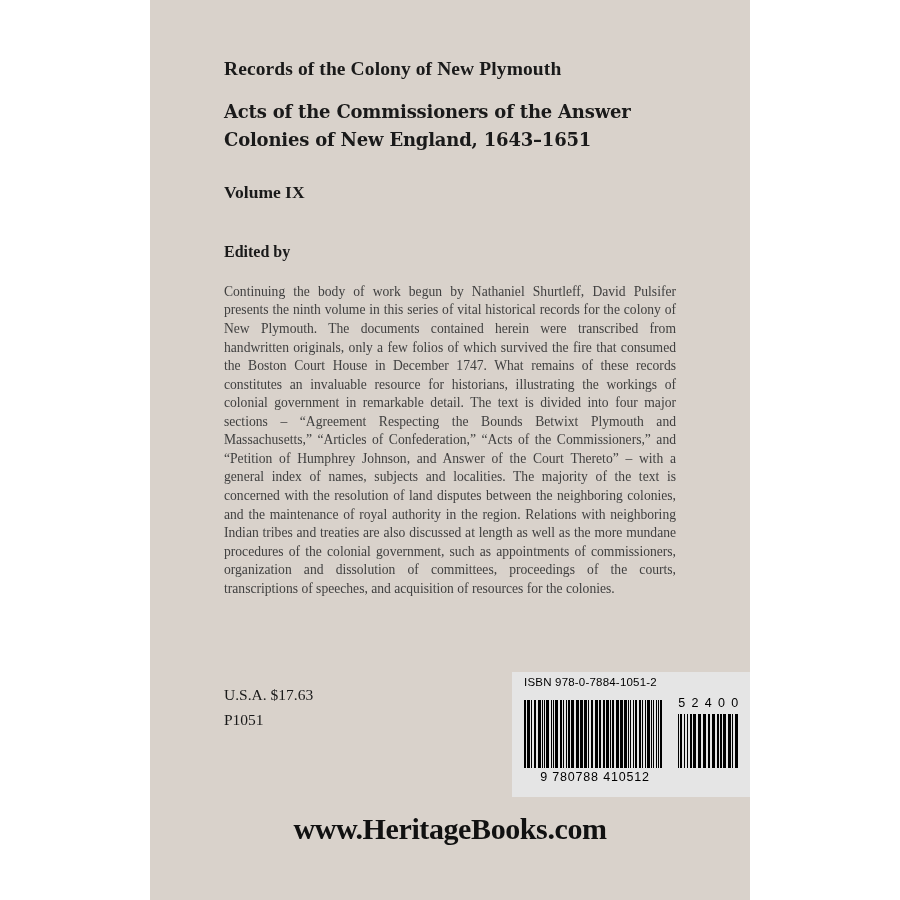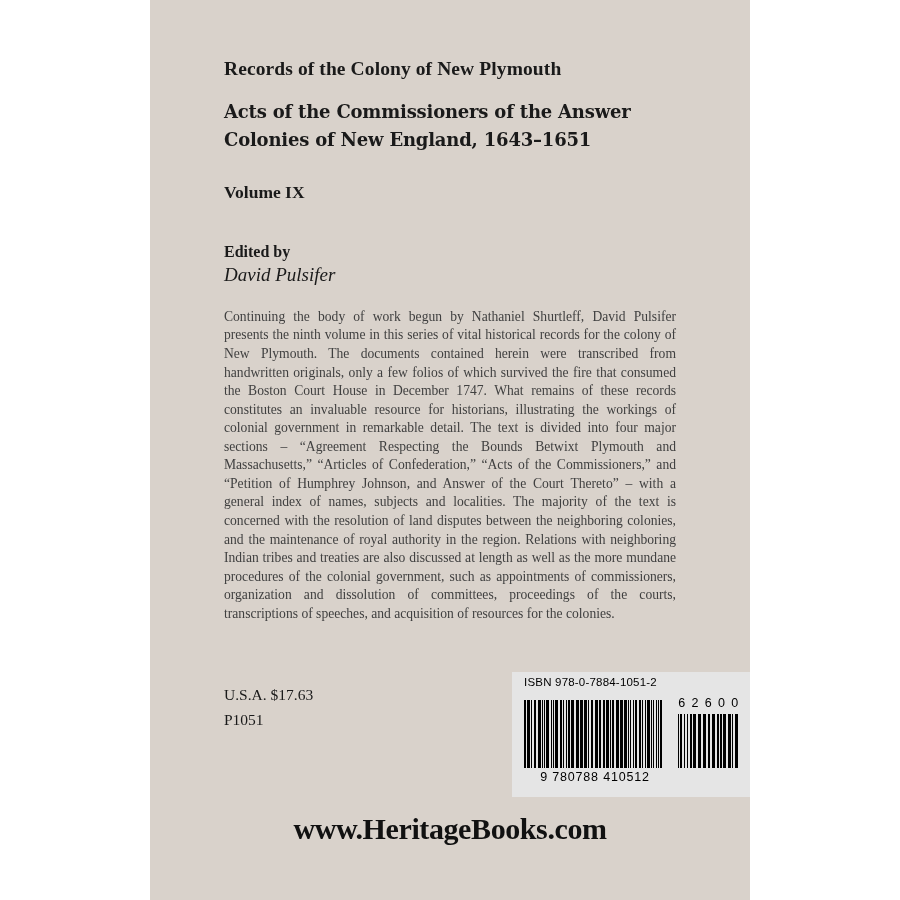--- a/index.html
+++ b/index.html
@@ -172,21 +172,20 @@
 
 <div class="page">
   <div class="cover">
 
     <div class="title-block">
       <div class="title-main">Records of the Colony of New Plymouth</div>
       <div class="title-sub">Acts of the Commissioners of the Answer</div>
       <div class="title-sub" style="margin-top:2px">Colonies of New England, 1643–1651</div>
       <div class="volume">Volume IX</div>
       <div class="edited-by">Edited by</div>
-      <div class="editor-name">David Pulsifer</div>
     </div>
 
     <div class="blurb">Continuing the body of work begun by Nathaniel Shurtleff, David Pulsifer presents the ninth volume in this series of vital historical records for the colony of New Plymouth. The documents contained herein were transcribed from handwritten originals, only a few folios of which survived the fire that consumed the Boston Court House in December 1747. What remains of these records constitutes an invaluable resource for historians, illustrating the workings of colonial government in remarkable detail. The text is divided into four major sections – “Agreement Respecting the Bounds Betwixt Plymouth and Massachusetts,” “Articles of Confederation,” “Acts of the Commissioners,” and “Petition of Humphrey Johnson, and Answer of the Court Thereto” – with a general index of names, subjects and localities. The majority of the text is concerned with the resolution of land disputes between the neighboring colonies, and the maintenance of royal authority in the region. Relations with neighboring Indian tribes and treaties are also discussed at length as well as the more mundane procedures of the colonial government, such as appointments of commissioners, organization and dissolution of committees, proceedings of the courts, transcriptions of speeches, and acquisition of resources for the colonies.</div>
 
     <div class="lower">
       <div class="price-block">
         <div>U.S.A. $17.63</div>
         <div>P1051</div>
       </div>
 
@@ -250,21 +249,21 @@
               <div class="bar" style="left: 30px; width: 2px;"></div>
               <div class="bar" style="left: 34px; width: 3px;"></div>
               <div class="bar" style="left: 39px; width: 2px;"></div>
               <div class="bar" style="left: 42px; width: 2px;"></div>
               <div class="bar" style="left: 45px; width: 3px;"></div>
               <div class="bar" style="left: 50px; width: 3px;"></div>
               <div class="bar" style="left: 54px; width: 1px;"></div>
               <div class="bar" style="left: 57px; width: 3px;"></div>
             </div>
           <div class="digits-main">9 780788 410512</div>
-          <div class="digits-addon">6 2 6 0 0</div>
+          <div class="digits-addon">5 2 4 0 0</div>
         </div>
       </div>
 
       <div class="website">www.HeritageBooks.com</div>
     </div>
 
   </div>
 </div>
 
 </body></html>

